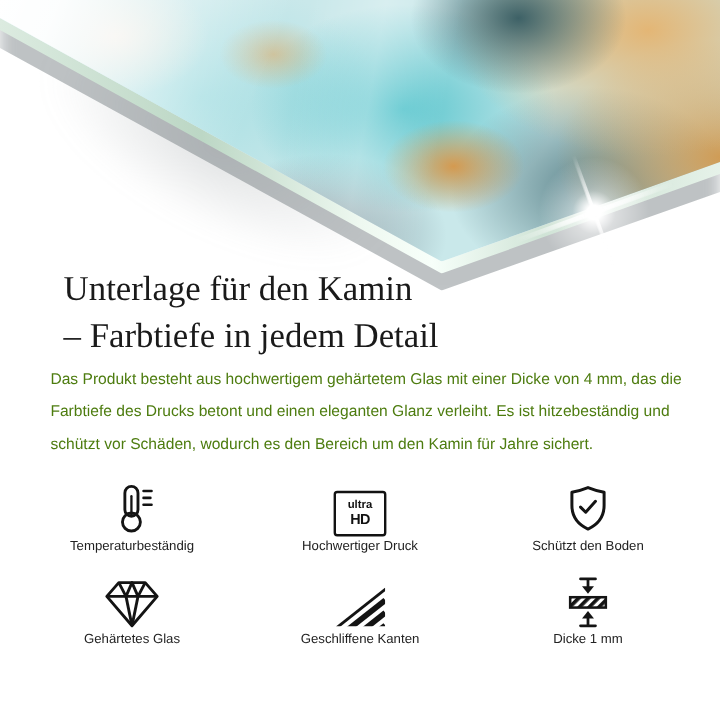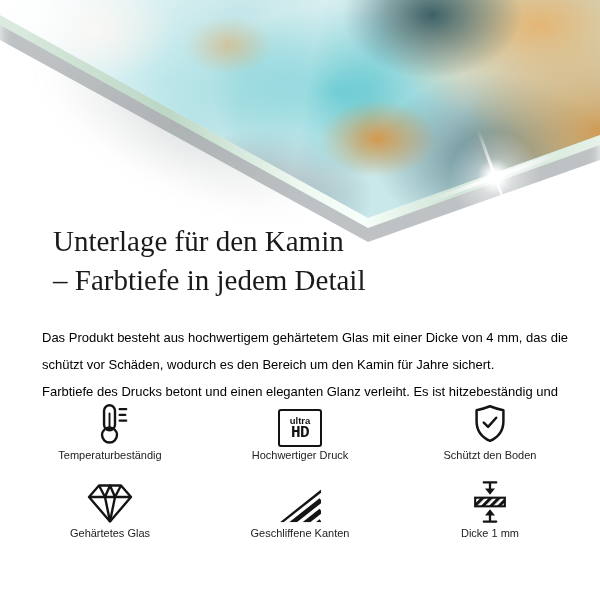--- a/index.html
+++ b/index.html
@@ -70,41 +70,41 @@
   }
 
   
   .title{
     position:absolute;left:53px;top:222px;
     font-family:"Liberation Serif", serif;
     font-size:29px;line-height:39px;color:#1a1a1a;
     white-space:nowrap;
   }
   .desc{
-    position:absolute;left:42px;top:324px;
-    font-size:13px;line-height:27px;color:#000000;
+    position:absolute;left:42px;top:302px;
+    font-size:13px;line-height:27px;color:#4d7c0f;
   }
   .desc div{white-space:nowrap;}
 
   
   .features{
     position:absolute;top:401px;left:15px;width:570px;
     display:grid;grid-template-columns:repeat(3,1fr);row-gap:18px;
   }
   .feature{display:flex;flex-direction:column;align-items:center;}
   .icon-box{height:46px;display:flex;align-items:flex-end;justify-content:center;}
   .feature-label{margin-top:2px;font-size:11px;color:#222222;white-space:nowrap;}
 
   .hd-box{
     width:40px;height:34px;border:2.6px solid #121212;border-radius:3px;
     display:flex;flex-direction:column;align-items:center;justify-content:center;
     color:#121212;
   }
   .hd-top{font-size:9.5px;font-weight:bold;line-height:10px;}
-  .hd-bottom{font-size:16px;font-weight:bold;line-height:15px;letter-spacing:-0.5px;font-family:Liberation Mono, monospace;}
+  .hd-bottom{font-size:12px;font-weight:bold;line-height:15px;letter-spacing:-0.5px;}
 
   svg{display:block;}
 </style>
 </head>
 <body>
 
 <div class="page">
 
   <div class="hero">
     <div class="glass-shadow-soft"></div>
@@ -114,22 +114,22 @@
     <div class="sparkle"></div>
   </div>
 
   <div class="title">
     <div>Unterlage für den Kamin</div>
     <div>– Farbtiefe in jedem Detail</div>
   </div>
 
   <div class="desc">
     <div>Das Produkt besteht aus hochwertigem gehärtetem Glas mit einer Dicke von 4 mm, das die</div>
+    <div>Farbtiefe des Drucks betont und einen eleganten Glanz verleiht. Es ist hitzebeständig und</div>
     <div>schützt vor Schäden, wodurch es den Bereich um den Kamin für Jahre sichert.</div>
-    <div>Farbtiefe des Drucks betont und einen eleganten Glanz verleiht. Es ist hitzebeständig und</div>
   </div>
 
   <div class="features">
 
     <div class="feature">
       <div class="icon-box">
         <svg width="46" height="46" viewBox="0 0 48 48" fill="none" stroke="#141414" stroke-width="2.5" stroke-linecap="round">
           <rect x="17.8" y="4.5" width="11.4" height="26" rx="5.7"></rect>
           <circle cx="23.5" cy="35.5" r="7.8"></circle>
           <line x1="23.5" y1="13" x2="23.5" y2="29" stroke-width="2"></line>

